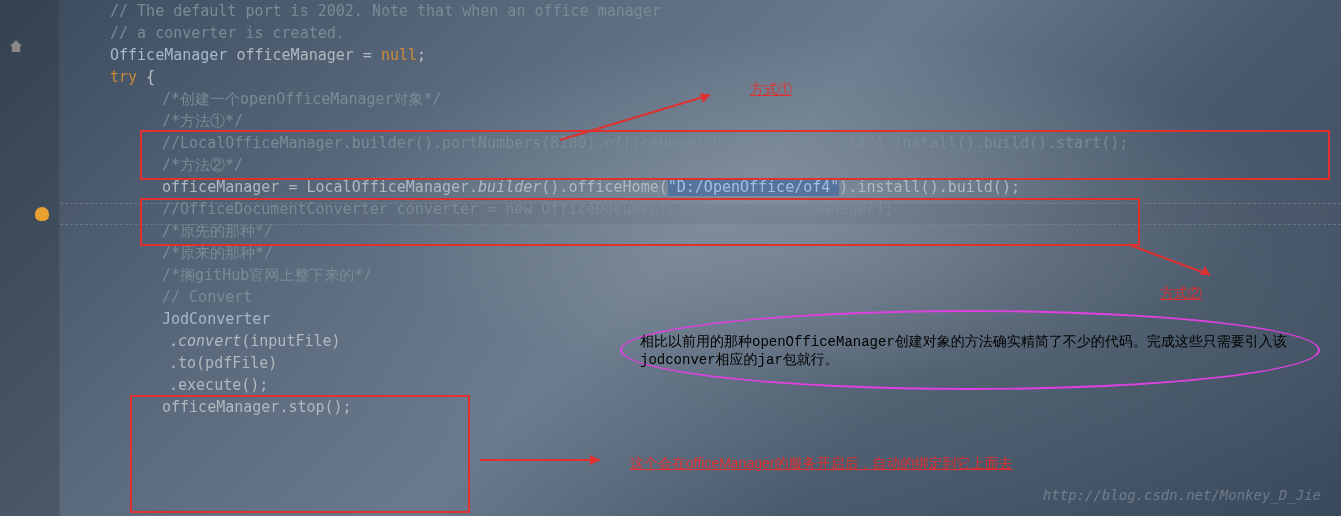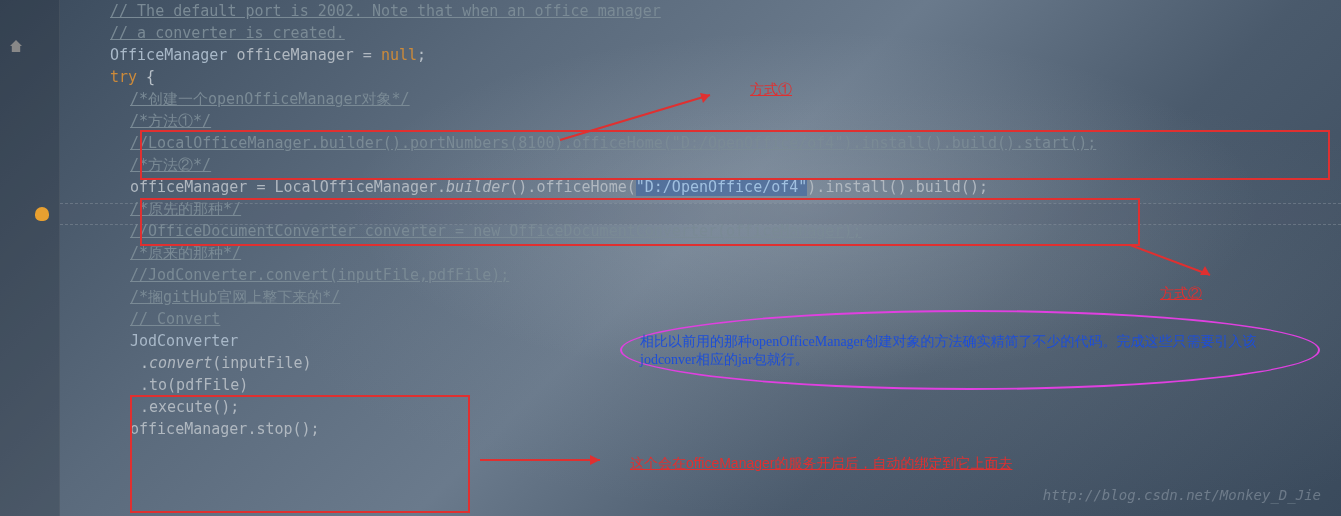--- a/index.html
+++ b/index.html
@@ -49,23 +49,23 @@
     }
     .code-area {
       position: absolute;
       left: 60px;
       top: 0;
       right: 0;
       padding: 0;
     }
     .line { padding-left: 50px; white-space: pre; color: #a0a8b0; }
     .indent1 { padding-left: 50px; }
-    .indent2 { padding-left: 70px; }
-    .indent4 { padding-left: 80px; }
-    .comment { color: #7a8a95; text-decoration: underline; }
+    .indent2 { padding-left: 102px; }
+    .indent4 { padding-left: 109px; }
+    .comment { color: #7a8a95; }
     .keyword { color: #cc8a3a; }
     .type { color: #a8b8c8; margin-top: 19px; }
     .string-hl { background: rgba(60,100,160,0.6); color: #a0c0e0; }
     .method-italic { font-style: italic; }
     .ident { color: #b0b8c0; text-align: center; }
     .punct { color: #b8c0c8; }
     .null { color: #cc8a3a; text-align: center; }
     
     .box-red1 {
       position: absolute;
@@ -99,22 +99,22 @@
       left: 620px; top: 310px;
       width: 700px; height: 80px;
       border: 2px solid #e040e0;
       border-radius: 50%;
       pointer-events: none;
     }
     .ellipse-text {
       position: absolute;
       left: 640px; top: 333px;
       width: 660px;
-      color: #1d4ed8;
-      font-family: Liberation Serif, serif;
+      color: #000000;
+      font-family: Liberation Mono, monospace;
       font-size: 14px;
       line-height: 18px;
     }
     .watermark {
       position: absolute;
       right: 20px;
       bottom: 10px;
       color: rgba(180,190,200,0.4);
       font-style: italic;
       font-size: 14px;
@@ -144,24 +144,23 @@
 <div class="code-area">
   <div class="line indent1"><span class="comment">// The default port is 2002. Note that when an office manager</span></div>
   <div class="line indent1"><span class="comment">// a converter is created.</span></div>
   <div class="line indent1"><span class="type">OfficeManager</span><span class="ident"> officeManager = </span><span class="null">null</span><span class="punct">;</span></div>
   <div class="line indent1"><span class="keyword">try</span><span class="punct"> {</span></div>
   <div class="line indent2"><span class="comment">/*创建一个openOfficeManager对象*/</span></div>
   <div class="line indent2"><span class="comment">/*方法①*/</span></div>
   <div class="line indent2"><span class="comment">//LocalOfficeManager.builder().portNumbers(8100).officeHome("D:/OpenOffice/of4").install().build().start();</span></div>
   <div class="line indent2"><span class="comment">/*方法②*/</span></div>
   <div class="line indent2"><span class="ident">officeManager = LocalOfficeManager.</span><span class="ident method-italic">builder</span><span class="ident">().officeHome(</span><span class="string-hl">"D:/OpenOffice/of4"</span><span class="ident">).install().build();</span></div>
+  <div class="line indent2"><span class="comment">//OfficeDocumentConverter converter = new OfficeDocumentConverter(officeManager);</span></div>
   <div class="line indent2"><span class="comment">/*原先的那种*/</span></div>
-  <div class="line indent2"><span class="comment">//OfficeDocumentConverter converter = new OfficeDocumentConverter(officeManager);</span></div>
   <div class="line indent2"><span class="comment">/*原来的那种*/</span></div>
-  <div class="line indent2"><span class="comment">//JodConverter.convert(inputFile,pdfFile);</span></div>
   <div class="line indent2"><span class="comment">/*搁gitHub官网上整下来的*/</span></div>
   <div class="line indent2"><span class="comment">// Convert</span></div>
   <div class="line indent2"><span class="type">JodConverter</span></div>
   <div class="line indent4"><span class="punct">.</span><span class="ident method-italic">convert</span><span class="ident">(inputFile)</span></div>
   <div class="line indent4"><span class="ident">.to(pdfFile)</span></div>
   <div class="line indent4"><span class="ident">.execute();</span></div>
   <div class="line indent2"><span class="ident">officeManager.stop();</span></div>
 </div>
 
 <div class="box-red1"></div>

